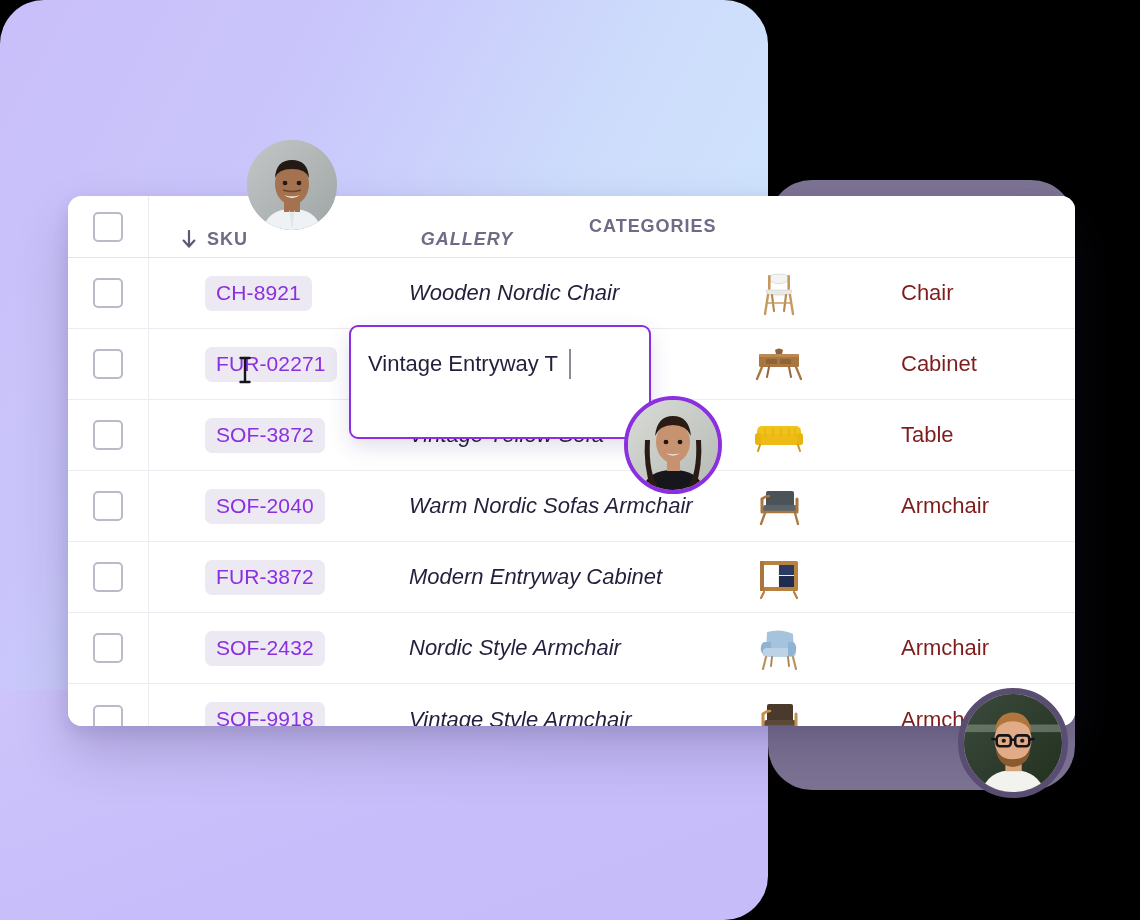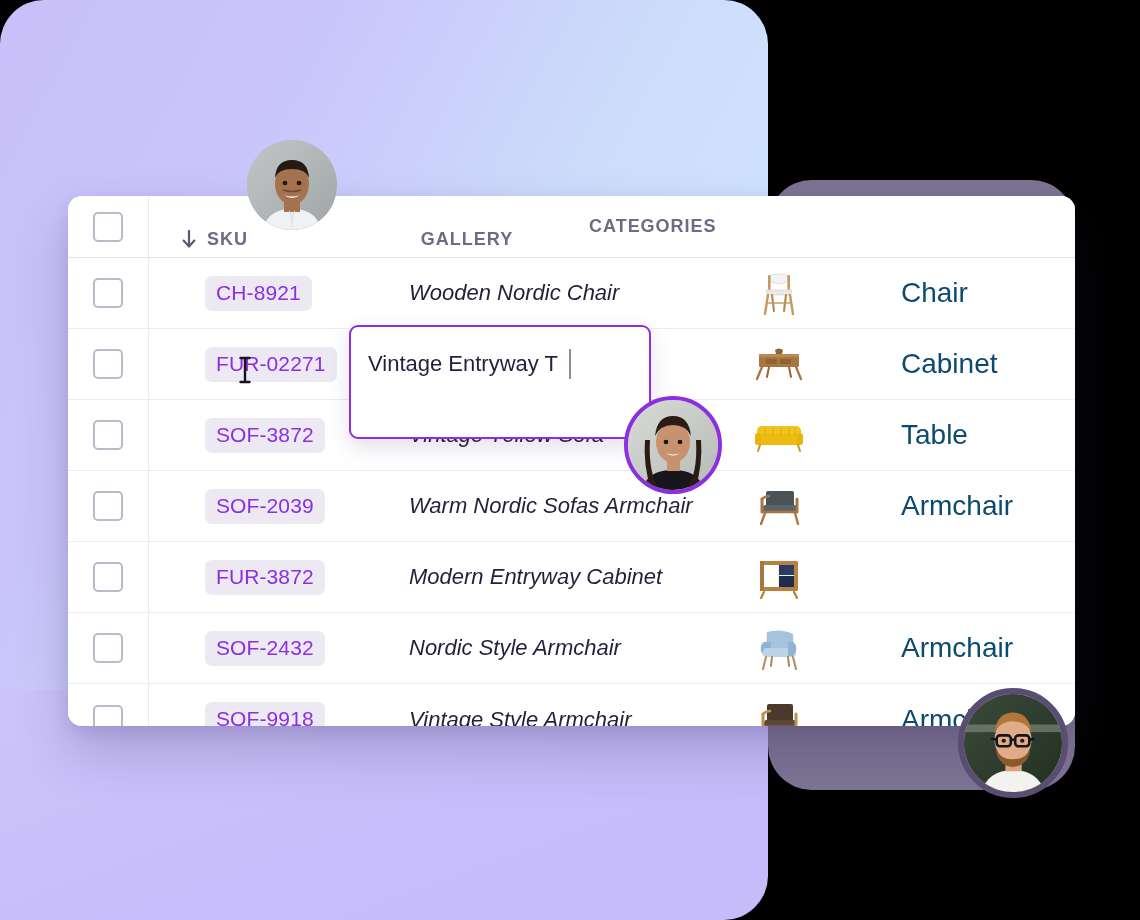--- a/index.html
+++ b/index.html
@@ -64,38 +64,38 @@
     display:flex;align-items:center;justify-content:center;
     align-self:stretch;
     border-right:1px solid #ecebf2;
   }
   .cell-gap{width:4px;flex:0 0 4px;align-self:stretch;background:#fff;}
   .checkbox{
     width:26px;height:26px;border:2px solid #bcb9c9;border-radius:5px;background:#fff;
   }
   .cell-sku{width:228px;flex:0 0 228px;padding-left:28px;box-sizing:border-box;}
   .cell-label{width:312px;flex:0 0 312px;padding-left:28px;box-sizing:border-box;}
-  .cell-gallery{width:172px;flex:0 0 172px;display:flex;align-items:center;justify-content:center;}
+  .cell-gallery{width:172px;flex:0 0 172px;display:flex;align-items:center;justify-content:center;font-style:italic;}
   .cell-cat{flex:1 1 auto;padding-left:36px;box-sizing:border-box;}
 
   .th{
     font-size:18px;font-weight:700;letter-spacing:.055em;
     color:#6f6a85;text-transform:uppercase;margin-top:25px;
   }
   .th-sku{display:flex;align-items:center;gap:10px;}
   .sort-arrow{display:block;width:16px;height:19px;flex:0 0 16px;}
 
   .sku-badge{
     display:inline-block;
     background:#ece9f3;color:#8b2fe0;
     font-size:21px;letter-spacing:.005em;
     padding:5px 11px 6px 11px;border-radius:7px;margin-left:24px;
   }
   .label-text{font-size:22px;color:#241f3b;font-style:italic;}
-  .cat-text{font-size:28px;color:#0c4a6e;}
+  .cat-text{font-size:22px;color:#7f1d1d;}
 
   .thumb{width:56px;height:56px;display:block;}
 
   
   .edit-box{
     position:absolute;
     left:349px;top:325px;width:298px;height:110px;
     background:#fff;
     border:2px solid #8b2fe0;
     border-radius:9px;
@@ -241,21 +241,21 @@
           <span class="cat-text">Table</span>
         </div>
       </div>
 
       <div class="row">
         <div class="cell-check">
           <div class="checkbox"></div>
         </div>
         <div class="cell-gap"></div>
         <div class="cell-sku">
-          <span class="sku-badge">SOF-2039</span>
+          <span class="sku-badge">SOF-2040</span>
         </div>
         <div class="cell-label">
           <span class="label-text">Warm Nordic Sofas Armchair</span>
         </div>
         <div class="cell-gallery">
           <svg class="thumb" viewBox="0 0 56 56">
             <path d="M17 13 h24 a2 2 0 0 1 2 2 v14 h-28 v-14 a2 2 0 0 1 2 -2 z" fill="#4a5358"></path>
             <rect x="12" y="27" width="34" height="8" rx="2.5" fill="#5a646a"></rect>
             <path d="M11 21 L11 34" stroke="#a9763f" stroke-width="3" stroke-linecap="round"></path>
             <path d="M11 21 q3 -3 7 -3" stroke="#a9763f" stroke-width="2.6" fill="none" stroke-linecap="round"></path>

